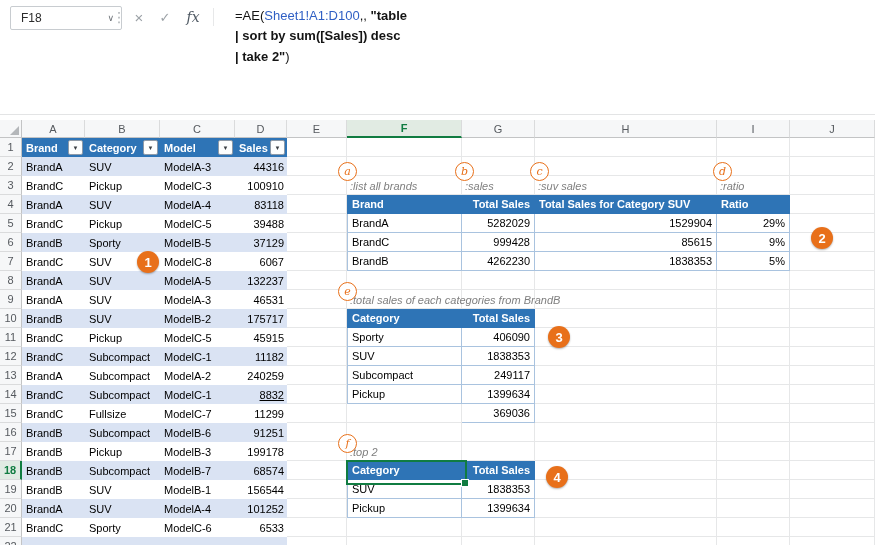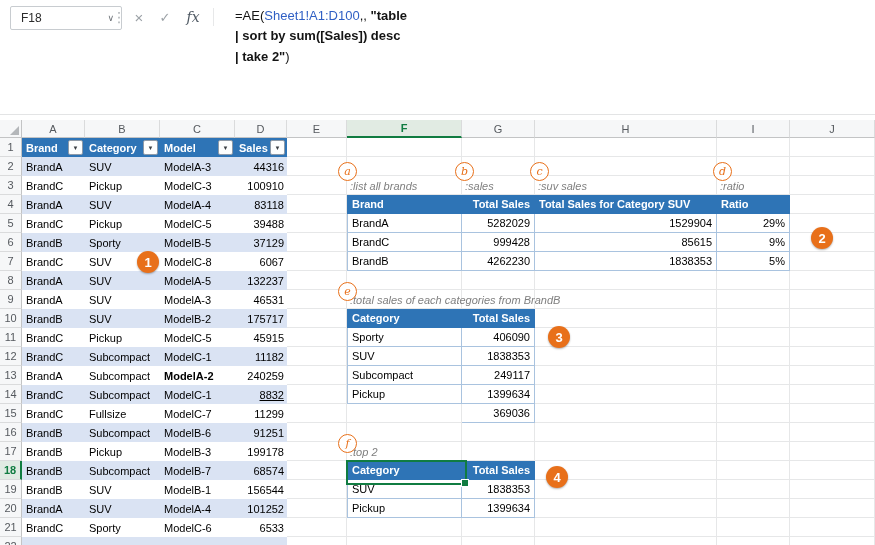--- a/index.html
+++ b/index.html
@@ -415,21 +415,21 @@
     <div class="mtc" style="grid-area: 12 / 2;">BrandC</div>
     <div class="mtc" style="grid-area: 12 / 3;">Pickup</div>
     <div class="mtc" style="grid-area: 12 / 4;">ModelC-5</div>
     <div class="mtc num" style="grid-area: 12 / 5;">45915</div>
     <div class="mtc band" style="grid-area: 13 / 2;">BrandC</div>
     <div class="mtc band" style="grid-area: 13 / 3;">Subcompact</div>
     <div class="mtc band" style="grid-area: 13 / 4;">ModelC-1</div>
     <div class="mtc band num" style="grid-area: 13 / 5;">11182</div>
     <div class="mtc" style="grid-area: 14 / 2;">BrandA</div>
     <div class="mtc" style="grid-area: 14 / 3;">Subcompact</div>
-    <div class="mtc" style="grid-area: 14 / 4; font-weight: bold;">ModelA-2</div>
+    <div class="mtc" style="grid-area: 14 / 4;">ModelA-2</div>
     <div class="mtc num" style="grid-area: 14 / 5;">240259</div>
     <div class="mtc band" style="grid-area: 15 / 2;">BrandC</div>
     <div class="mtc band" style="grid-area: 15 / 3;">Subcompact</div>
     <div class="mtc band" style="grid-area: 15 / 4;">ModelC-1</div>
     <div class="mtc band num" style="grid-area: 15 / 5; text-decoration: underline;">8832</div>
     <div class="mtc" style="grid-area: 16 / 2;">BrandC</div>
     <div class="mtc" style="grid-area: 16 / 3;">Fullsize</div>
     <div class="mtc" style="grid-area: 16 / 4;">ModelC-7</div>
     <div class="mtc num" style="grid-area: 16 / 5;">11299</div>
     <div class="mtc band" style="grid-area: 17 / 2;">BrandB</div>

